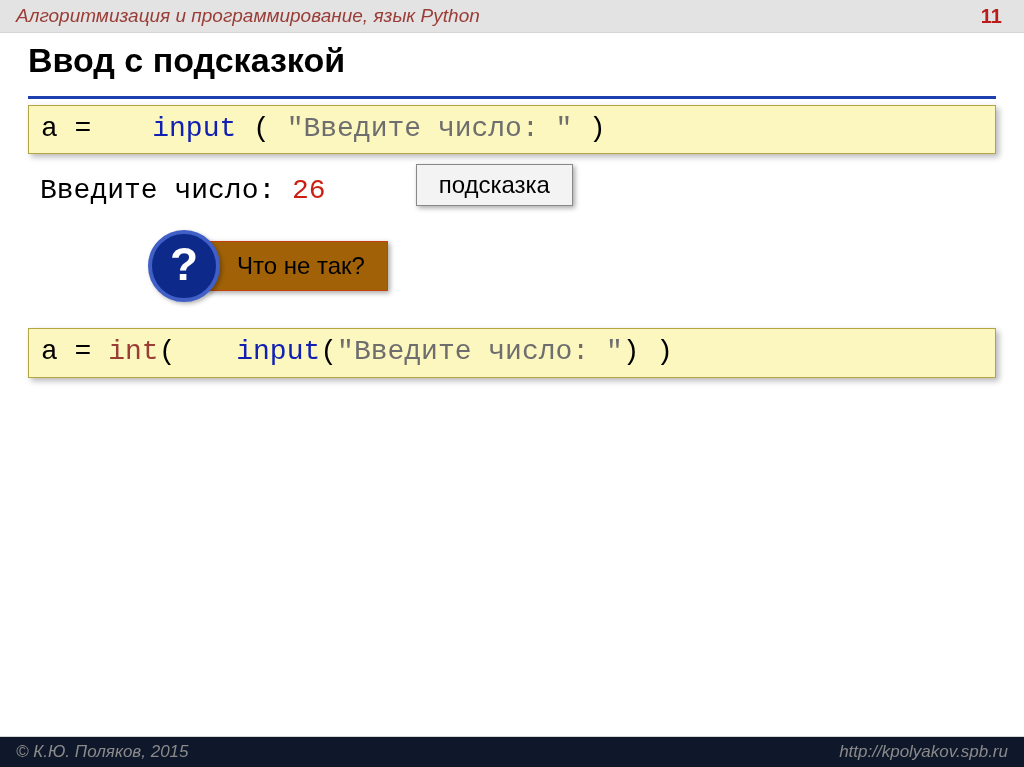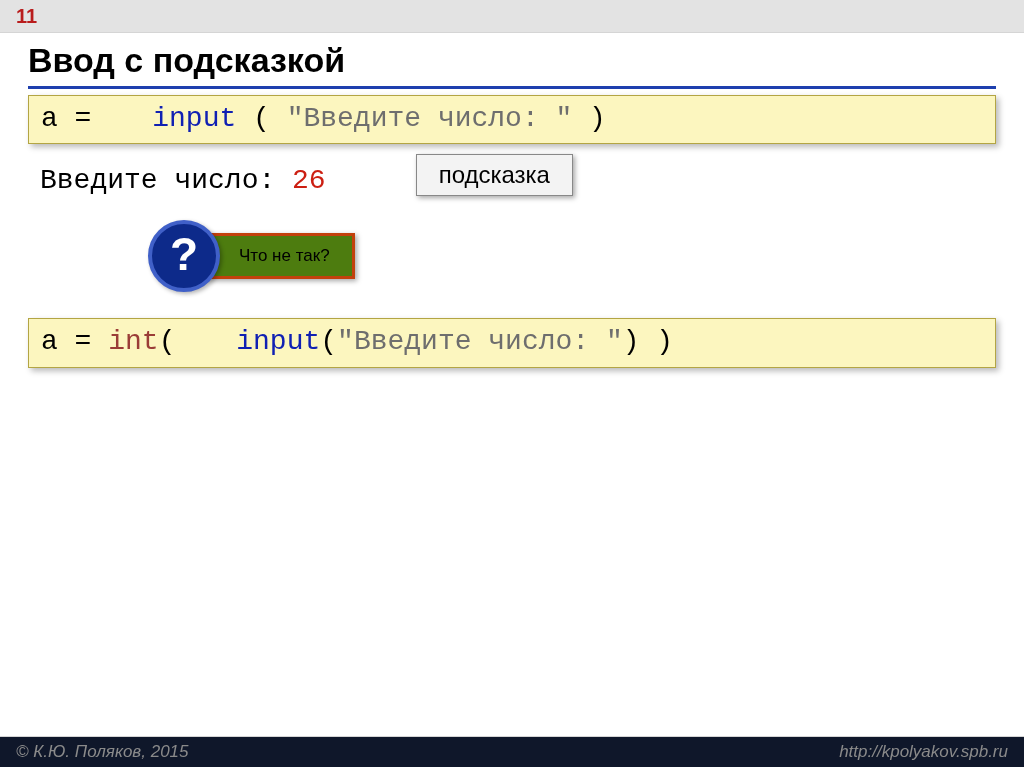--- a/index.html
+++ b/index.html
@@ -34,21 +34,21 @@
     padding-right: 6px;
   }
   .content {
     padding: 8px 28px 0 28px;
   }
   .slide-title {
     font-size: 34px;
     font-weight: bold;
     color: #000;
     margin: 0 0 4px 0;
-    padding-bottom: 6px;
+    padding-bottom: 16px;
     border-bottom: 3px solid #1e3fae;
   }
   .code-box {
     background: #fcf6bf;
     border: 1.5px solid #b3a544;
     box-shadow: 3px 3px 6px rgba(0,0,0,0.28);
     font-family: "Courier New", monospace;
     font-size: 28px;
     padding: 5px 12px 6px 12px;
     margin-top: 6px;
@@ -101,24 +101,24 @@
     box-shadow: 2px 2px 4px rgba(0,0,0,0.3);
   }
   .question-mark {
     color: #fff;
     font-size: 46px;
     font-weight: bold;
     line-height: 1;
     padding-bottom: 4px;
   }
   .question-box {
-    background: #4d7c0f;
-    border: 3px solid #c2410c;
+    background: #a16207;
+    border: 1px solid #c2410c;
     box-shadow: 2px 2px 5px rgba(0,0,0,0.35);
-    font-size: 17px;
+    font-size: 24px;
     padding: 10px 22px 10px 30px;
     color: #000;
   }
   .footer {
     position: absolute;
     bottom: 0;
     left: 0;
     right: 0;
     background: #0f172a;
     height: 30px;
@@ -129,20 +129,21 @@
     font-style: italic;
     color: #8a8a8a;
     font-size: 17px;
     border-top: 1px solid #d5d5d5;
   }
 </style>
 </head>
 <body>
 
 <div class="header">
+  <span class="header-title">Алгоритмизация и программирование, язык Python</span>
   <span class="header-page">11</span>
 </div>
 
 <div class="content">
 
   <h1 class="slide-title">Ввод с подсказкой</h1>
 
   <div class="code-box">
     <span class="tok-text">a = </span><span class="tok-kw">input</span><span class="tok-text"> ( </span><span class="tok-str">"Введите число: "</span><span class="tok-text"> )</span>
   </div>

